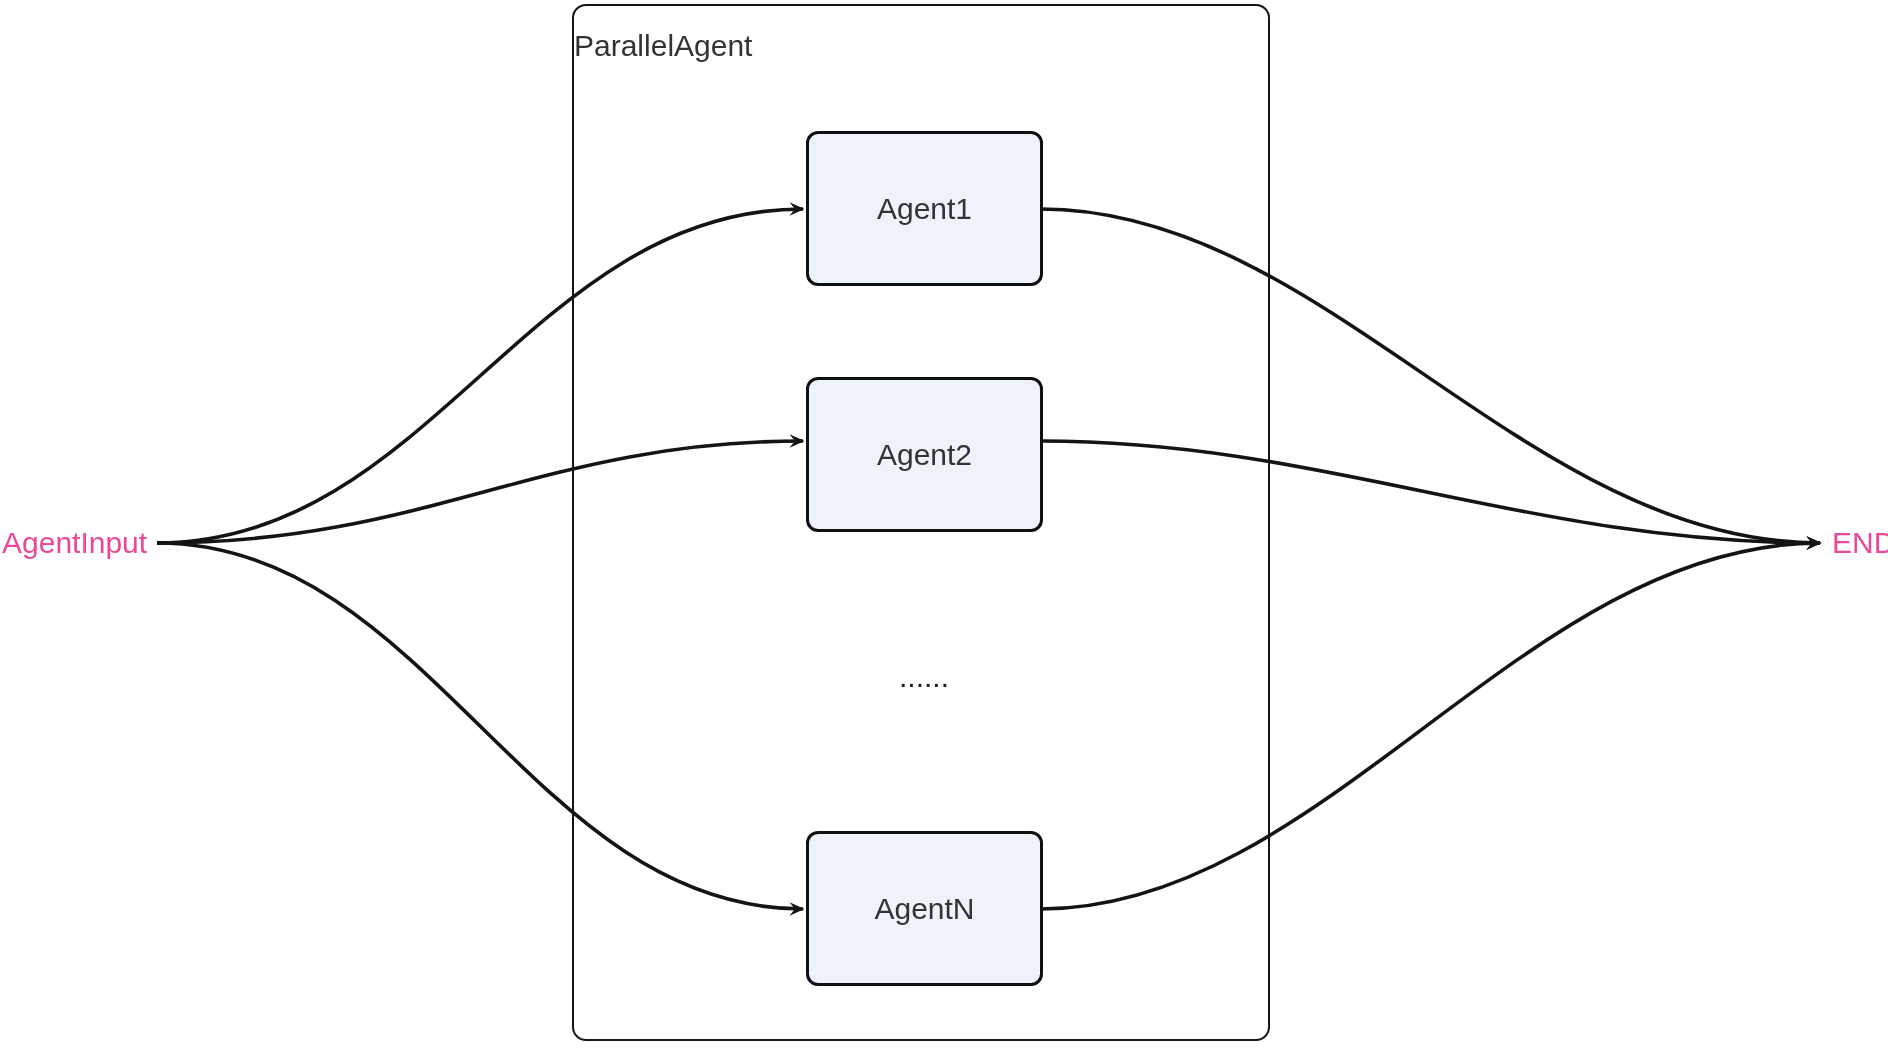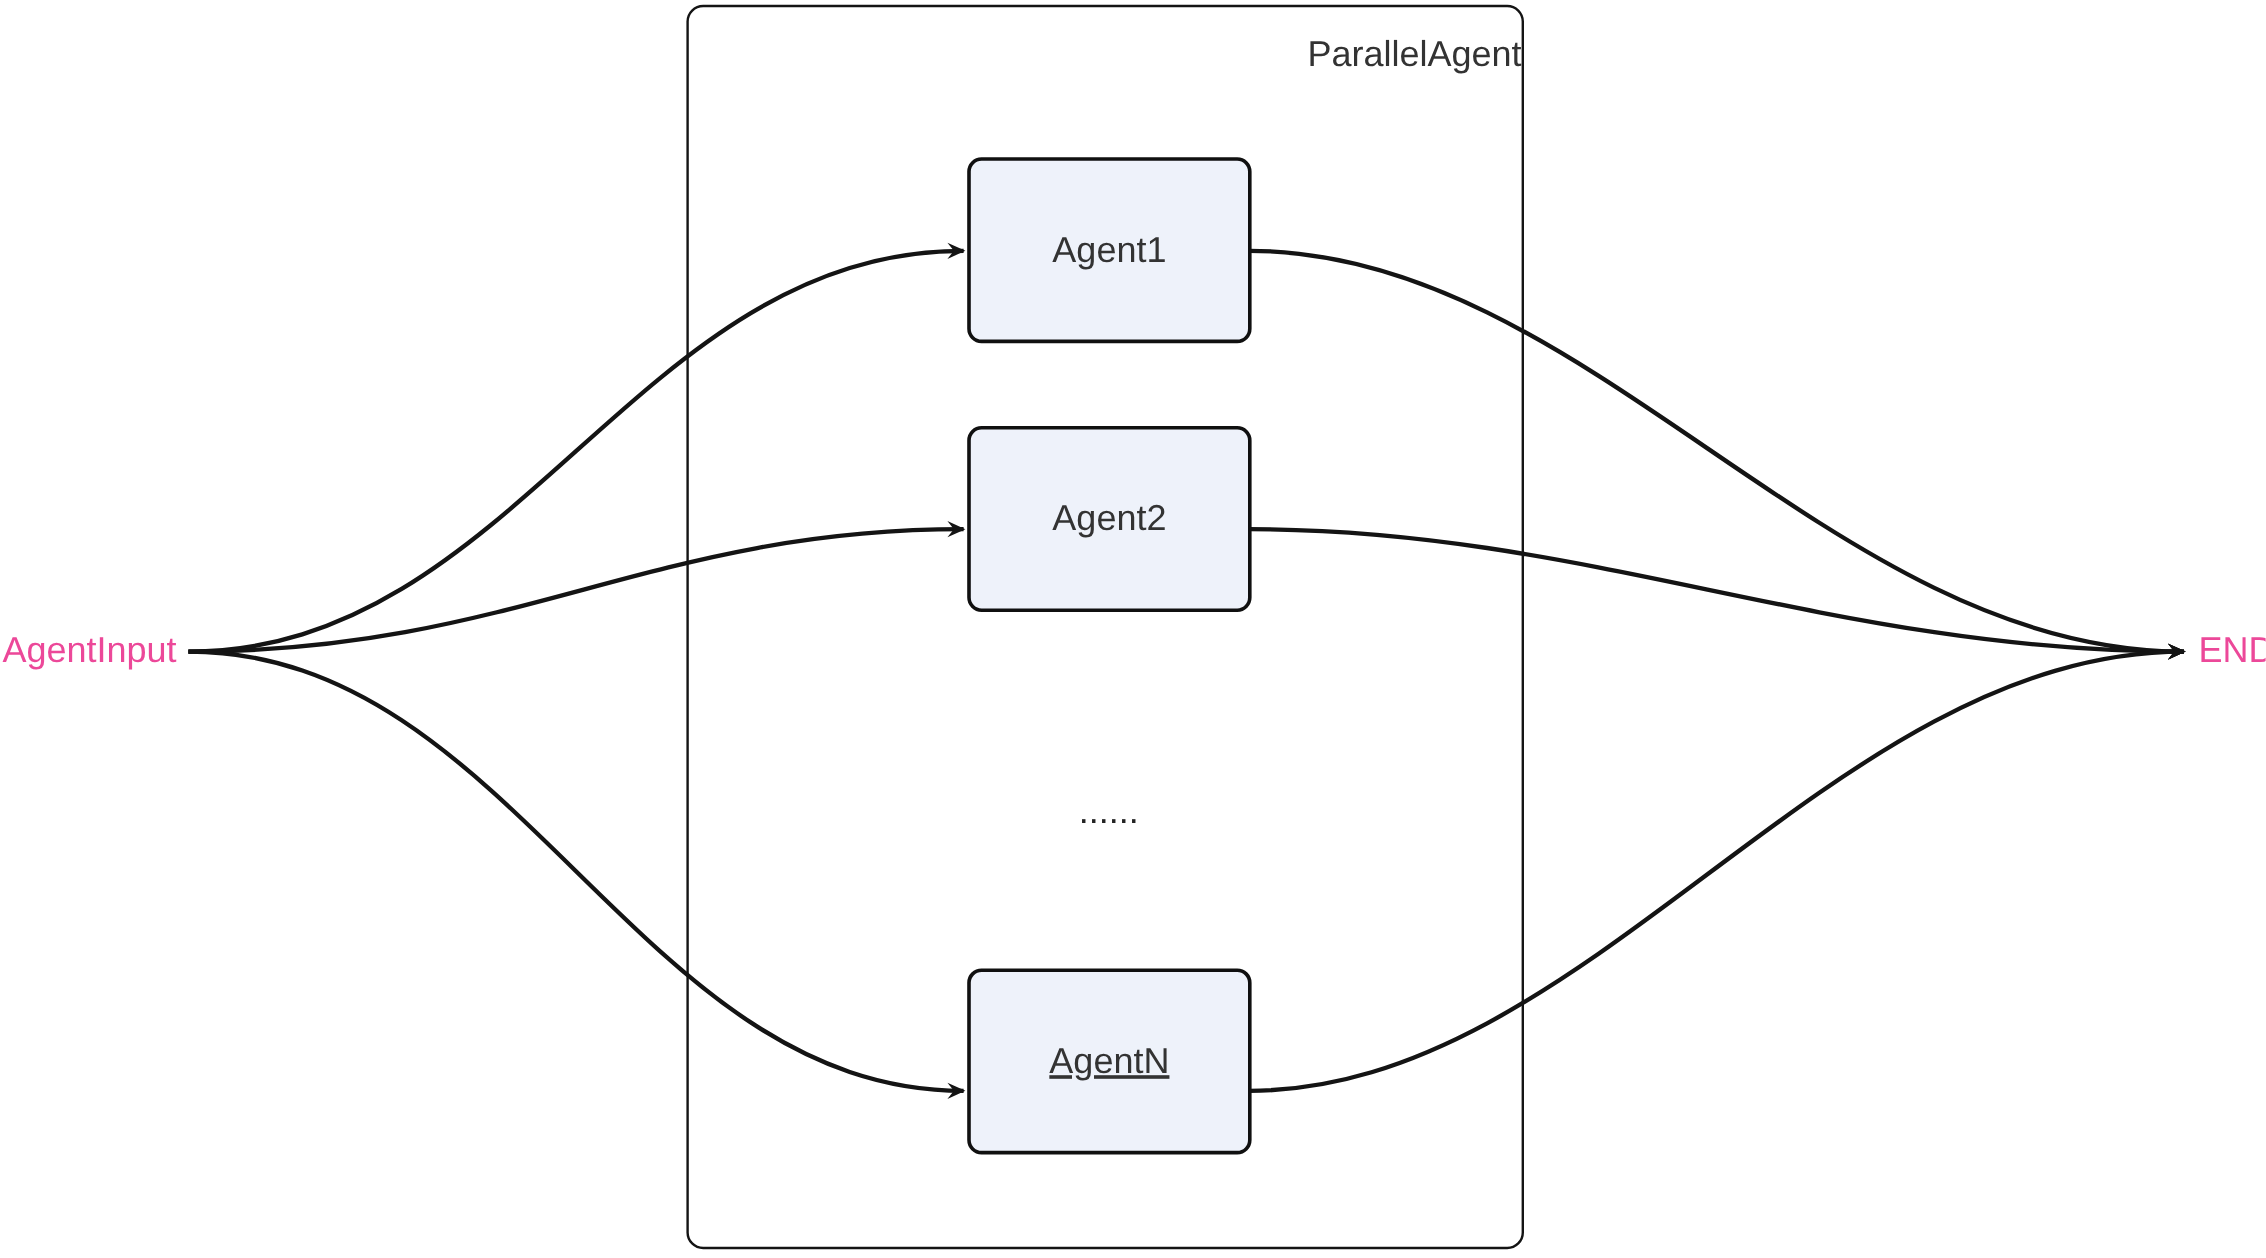--- a/index.html
+++ b/index.html
@@ -28,21 +28,21 @@
     border-radius: 14px;
     background: #ffffff;
     box-sizing: border-box;
     z-index: 1;
   }
   .cluster-title {
     position: absolute;
     left: 0;
     top: 22px;
     width: 100%;
-    text-align: right;
+    text-align: left;
     font-size: 30px;
     line-height: 36px;
     color: #333333;
   }
   
   svg.edges {
     position: absolute;
     left: 0;
     top: 0;
     z-index: 2;
@@ -63,22 +63,22 @@
     border-radius: 12px;
     box-sizing: border-box;
     display: flex;
     align-items: center;
     justify-content: center;
     font-size: 30px;
     color: #333333;
     z-index: 3;
   }
   .node-agent1 { top: 131px; text-align: right; }
-  .node-agent2 { top: 355px; }
-  .node-agentn { top: 807px; text-decoration: underline; }
+  .node-agent2 { top: 377px; }
+  .node-agentn { top: 831px; }
   .ellipsis {
     position: absolute;
     left: 849px;
     top: 659px;
     width: 150px;
     text-align: center;
     font-size: 30px;
     line-height: 36px;
     color: #222222;
     z-index: 3;

